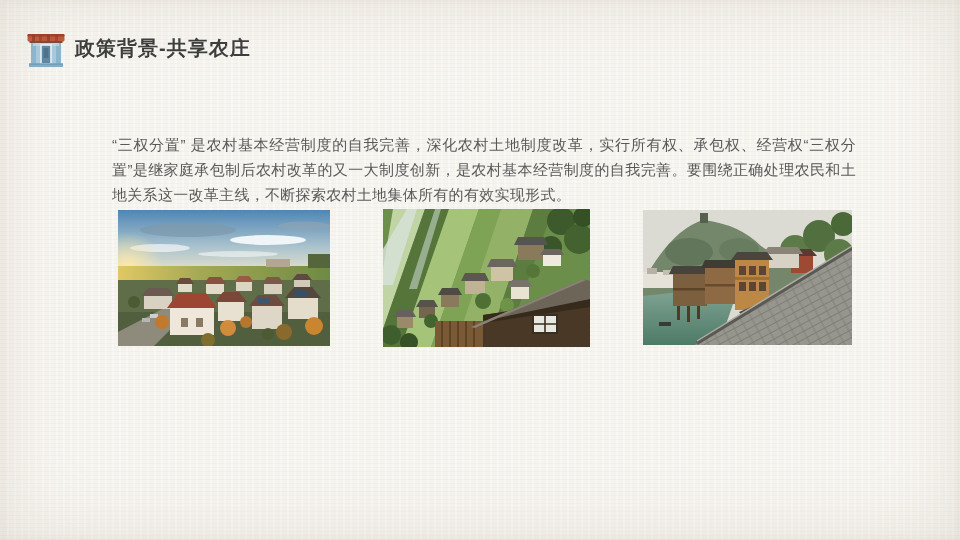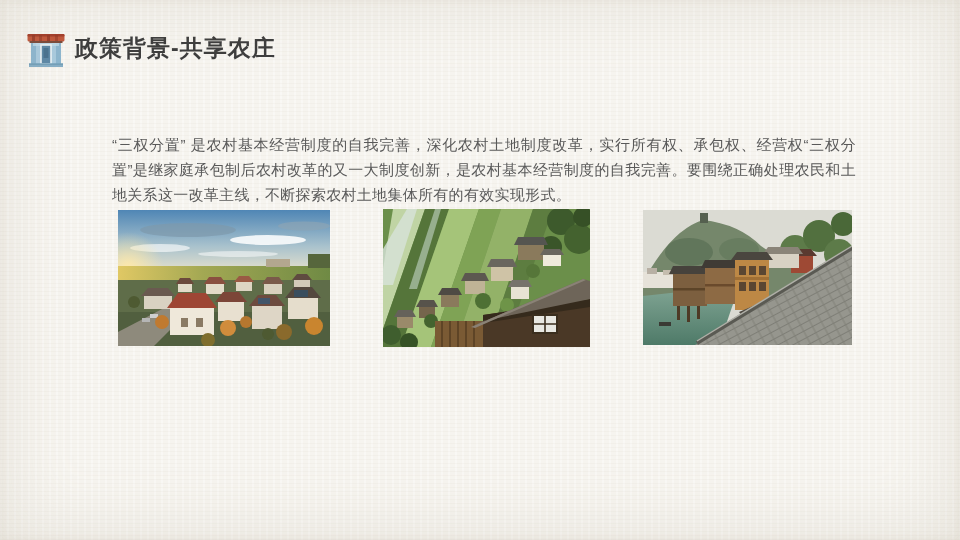--- a/index.html
+++ b/index.html
@@ -17,21 +17,21 @@
   .slide::after{
     content:"";position:absolute;inset:0;pointer-events:none;
     box-shadow:inset 0 0 70px rgba(170,158,135,0.22), inset 0 0 8px rgba(170,158,135,0.12);
   }
   .header{
     position:absolute;left:26px;top:28px;
     display:flex;align-items:center;gap:9px;
   }
   .header .icon{width:40px;height:41px;display:block;}
   .title{
-    font-size:23px;font-weight:700;color:#3d3d3d;letter-spacing:1px;
+    font-size:20px;font-weight:700;color:#3d3d3d;letter-spacing:1px;
     white-space:nowrap;
   }
   .para{
     position:absolute;left:112px;width:744px;
     font-size:15px;line-height:25px;color:#595959;
     text-align:justify;letter-spacing:0.3px;
   }
   .para1{top:117px;}
   .para2{top:365px;}
   .photos{

